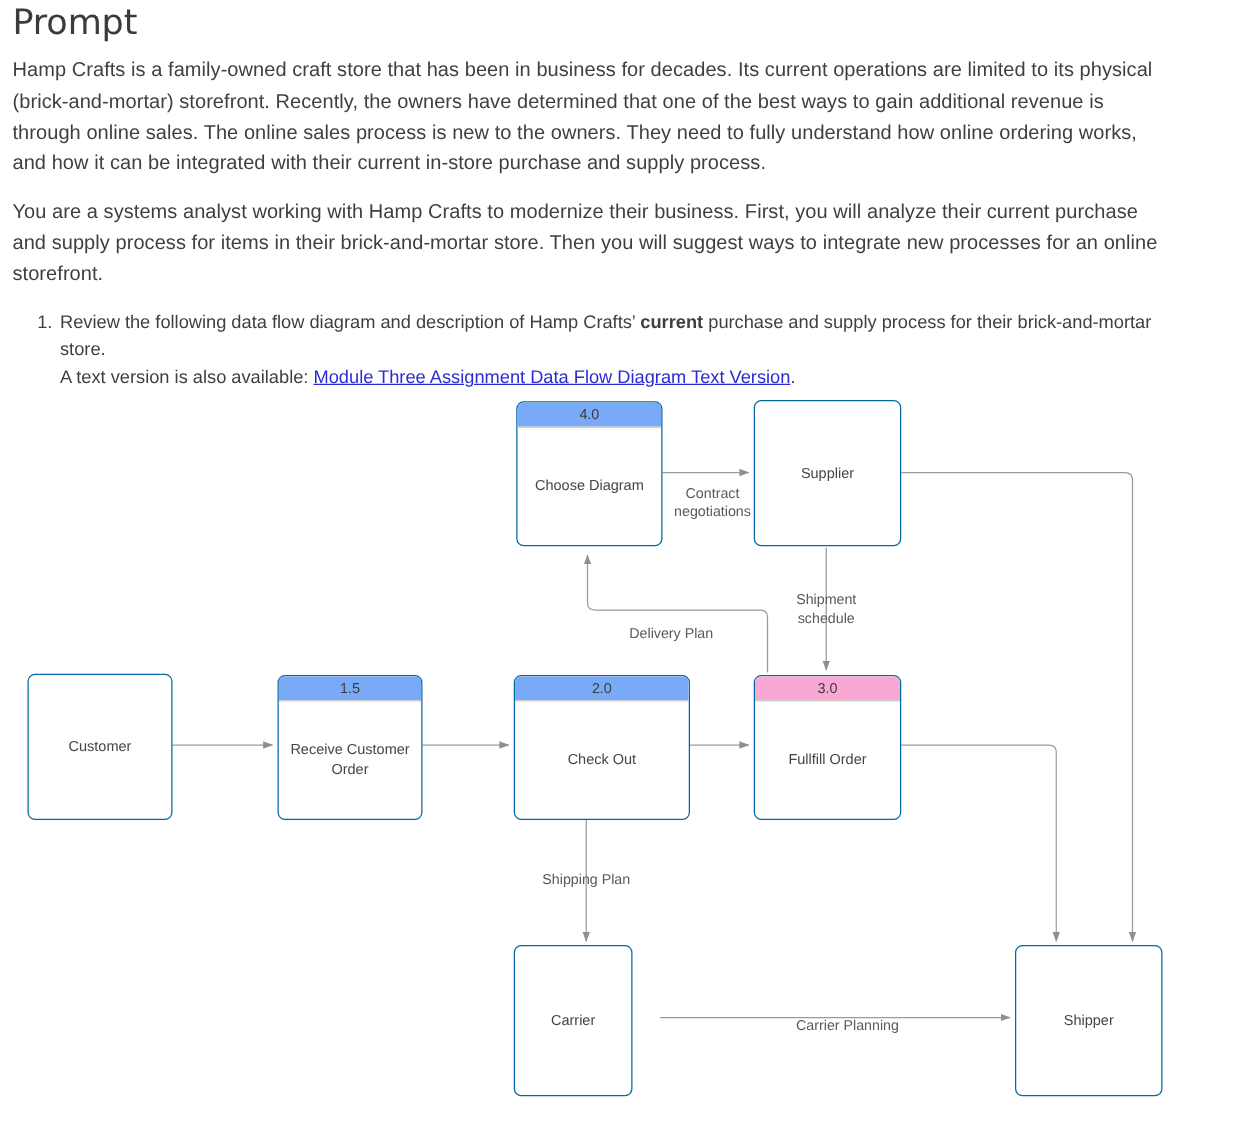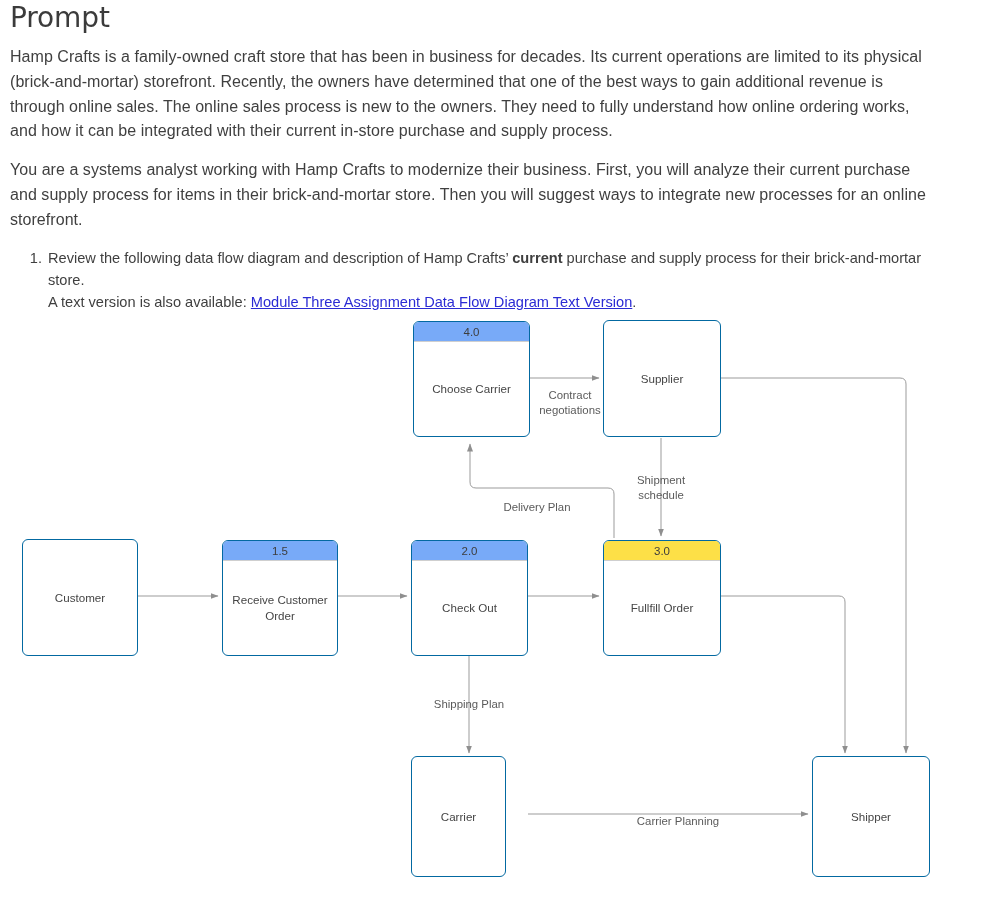--- a/index.html
+++ b/index.html
@@ -167,33 +167,33 @@
 
     <div class="node entity" style="left:22px; top:289px; width:116px; height:117px;">
       <div class="body">Customer</div>
     </div>
 
     <div class="node proc" style="left:222px; top:290px; width:116px; height:116px;">
       <div class="hdr" style="background:#78AAF8;">1.5</div>
       <div class="body">Receive Customer Order</div>
     </div>
 
-    <div class="node proc" style="left:411px; top:290px; width:117px; height:116px;">
+    <div class="node proc" style="left:411px; top:290px; width:141px; height:116px;">
       <div class="hdr" style="background:#78AAF8;">2.0</div>
       <div class="body">Check Out</div>
     </div>
 
     <div class="node proc" style="left:603px; top:290px; width:118px; height:116px;">
-      <div class="hdr" style="background:#fde047;">3.0</div>
+      <div class="hdr" style="background:#f9a8d4;">3.0</div>
       <div class="body">Fullfill Order</div>
     </div>
 
     <div class="node proc" style="left:413px; top:71px; width:117px; height:116px;">
       <div class="hdr" style="background:#78AAF8;">4.0</div>
-      <div class="body">Choose Carrier</div>
+      <div class="body">Choose Diagram</div>
     </div>
 
     <div class="node entity" style="left:603px; top:70px; width:118px; height:117px;">
       <div class="body">Supplier</div>
     </div>
 
     <div class="node entity" style="left:411px; top:506px; width:95px; height:121px;">
       <div class="body">Carrier</div>
     </div>
 

